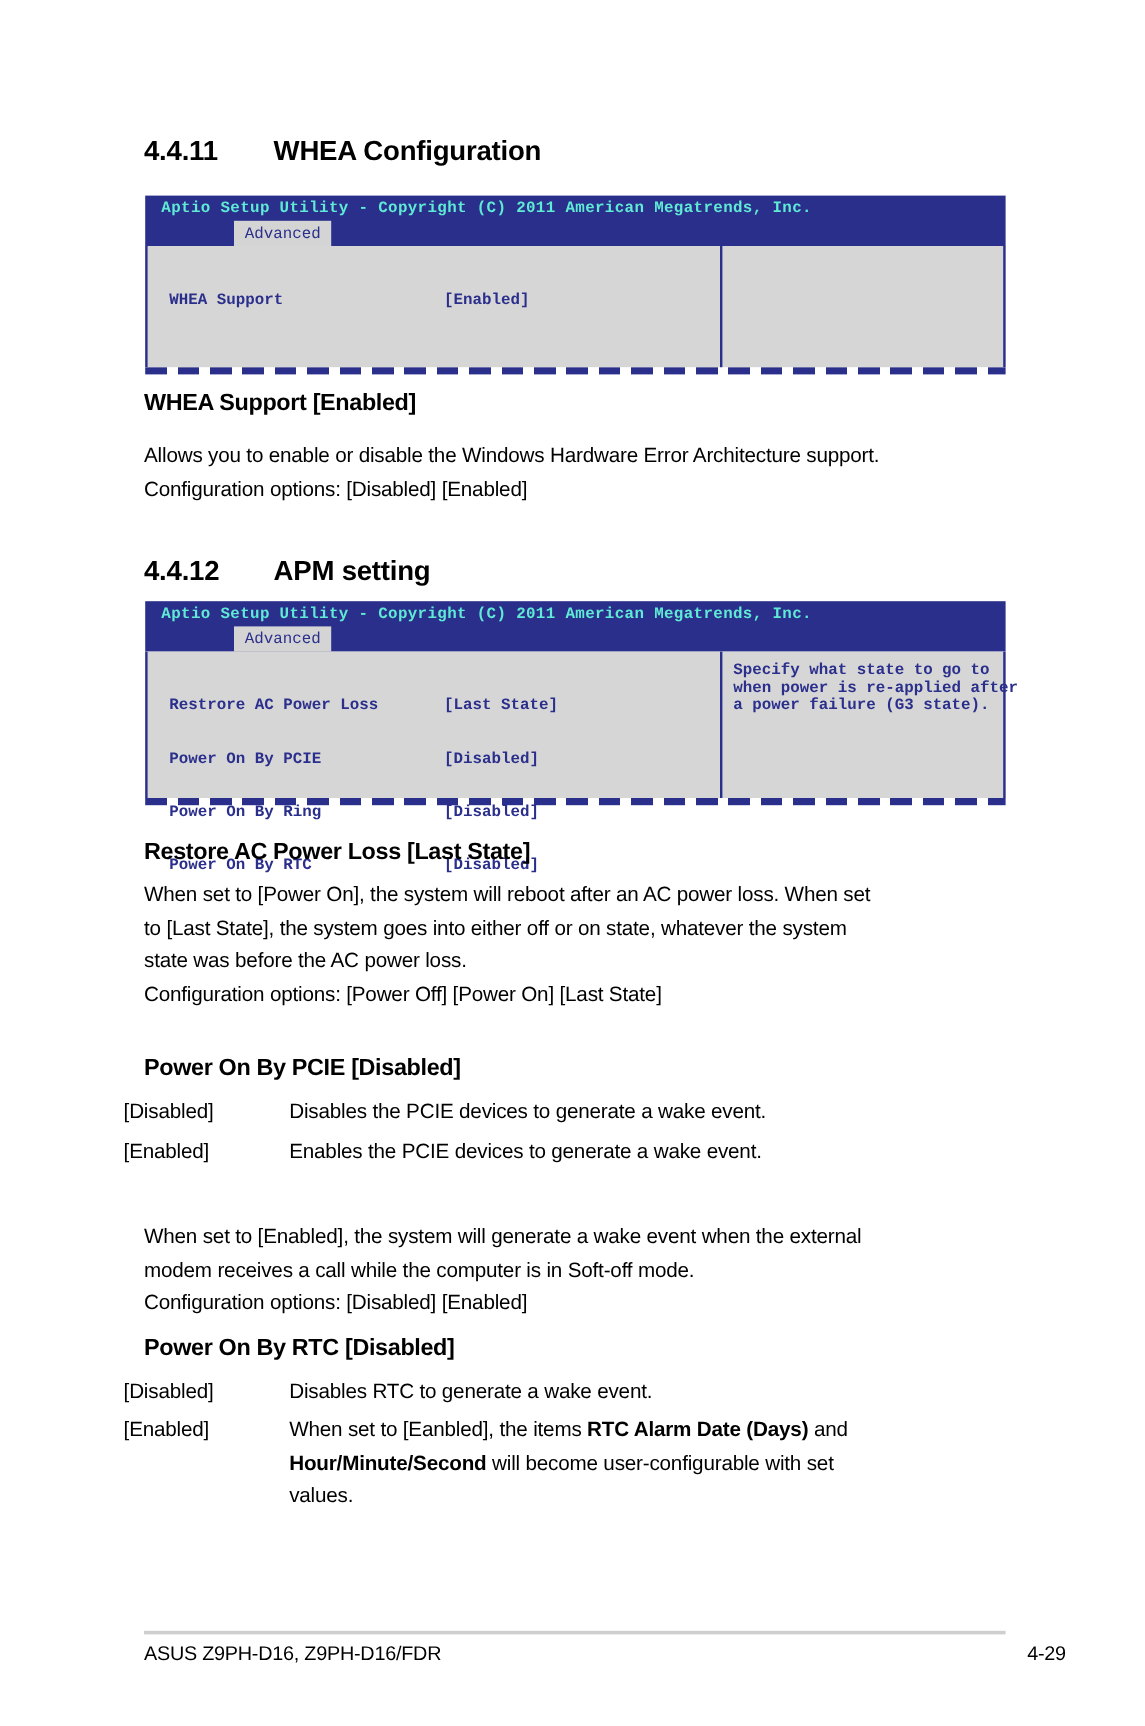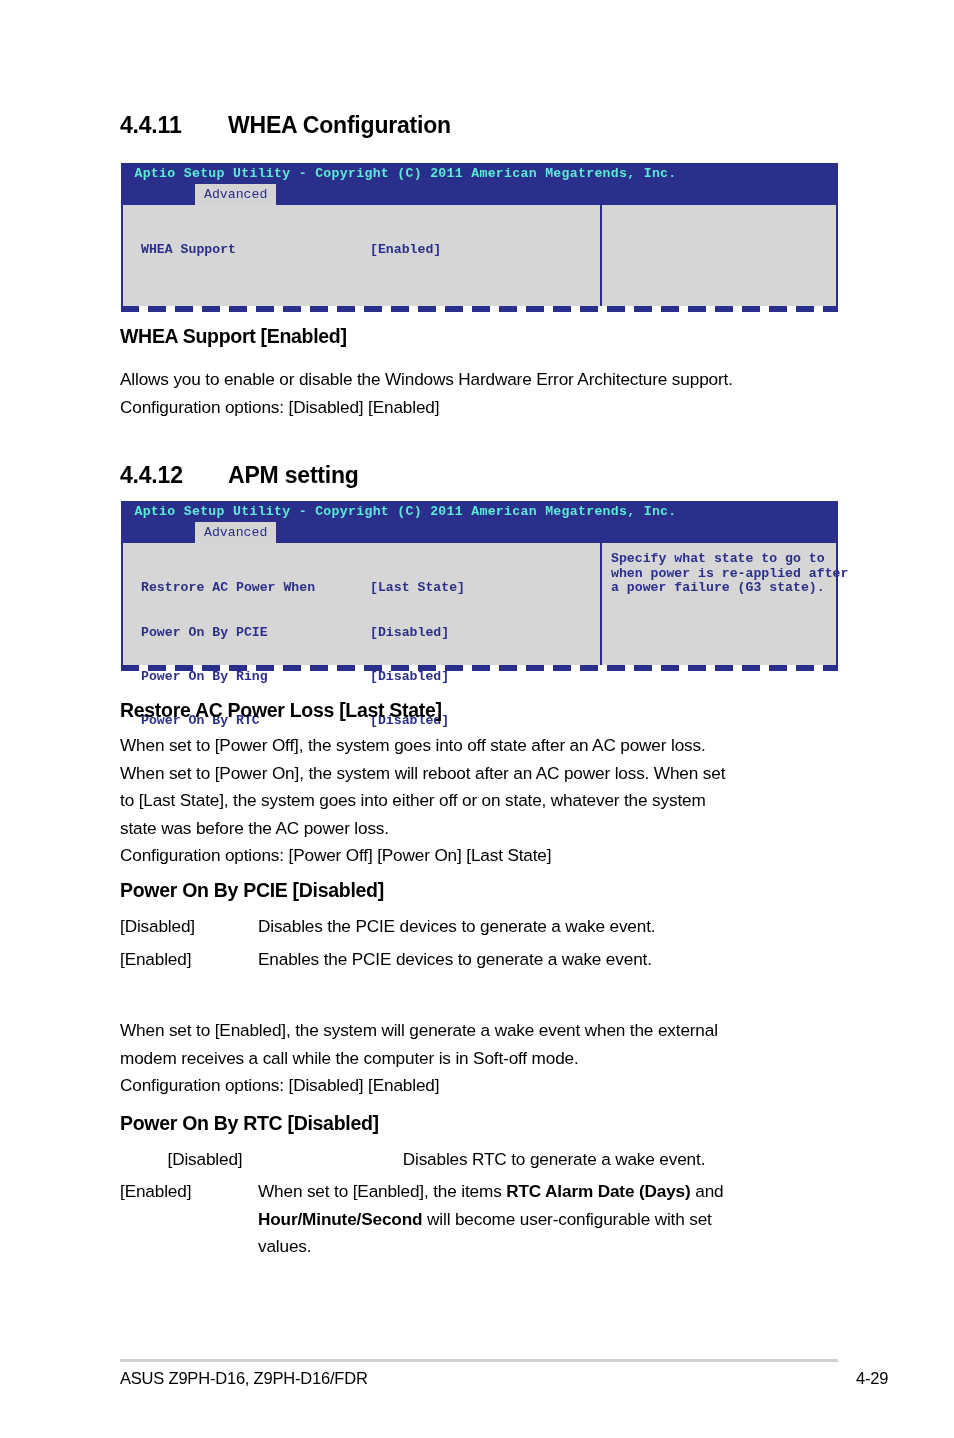--- a/index.html
+++ b/index.html
@@ -140,21 +140,21 @@
     position: absolute;
     left: 120px;
     width: 730px;
     font-size: 17.2px;
     line-height: 27.5px;
     letter-spacing: -0.15px;
   }
   .para div { white-space: nowrap; }
   .opt-row {
     position: absolute;
-    left: 120px;
+    left: 103px;
     width: 730px;
     font-size: 17.2px;
     line-height: 27.5px;
     letter-spacing: -0.15px;
   }
   .opt-row .tag {
     display: inline-block;
     width: 138px;
     vertical-align: top;
   }
@@ -228,36 +228,35 @@
 
   <div class="bios" style="top:501px;">
     <div class="bios-header">
       <div class="bios-title">Aptio Setup Utility - Copyright (C) 2011 American Megatrends, Inc.</div>
       <div class="bios-tab">Advanced</div>
     </div>
     <div class="bios-body" style="height:122px;">
       <div class="bios-body-inner">
         <div class="bios-divider"></div>
         <div class="bios-rows">
-          <span class="bios-row"><span class="lbl">Restrore AC Power When</span><span>[Last State]</span></span>
+          <span class="bios-row"><span class="lbl">Restrore AC Power Loss</span><span>[Last State]</span></span>
           <span class="bios-row"><span class="lbl">Power On By PCIE</span><span>[Disabled]</span></span>
           <span class="bios-row"><span class="lbl">Power On By Ring</span><span>[Disabled]</span></span>
           <span class="bios-row"><span class="lbl">Power On By RTC</span><span>[Disabled]</span></span>
         </div>
         <div class="bios-help">Specify what state to go to
 when power is re-applied after
 a power failure (G3 state).</div>
       </div>
     </div>
     <div class="bios-dash"></div>
   </div>
 
   <div class="sub-head" style="top:699px;">Restore AC Power Loss [Last State]</div>
   <div class="para" style="top:732px;">
-    <div>When set to [Power Off], the system goes into off state after an AC power loss.</div>
     <div>When set to [Power On], the system will reboot after an AC power loss. When set</div>
     <div>to [Last State], the system goes into either off or on state, whatever the system</div>
     <div>state was before the AC power loss.</div>
     <div>Configuration options: [Power Off] [Power On] [Last State]</div>
   </div>
 
   <div class="sub-head" style="top:879px;">Power On By PCIE [Disabled]</div>
   <div class="opt-row" style="top:913px;">
     <span class="tag">[Disabled]</span><span class="txt">Disables the PCIE devices to generate a wake event.</span>
   </div>
@@ -265,21 +264,21 @@
     <span class="tag">[Enabled]</span><span class="txt">Enables the PCIE devices to generate a wake event.</span>
   </div>
 
   <div class="para" style="top:1017px;">
     <div>When set to [Enabled], the system will generate a wake event when the external</div>
     <div>modem receives a call while the computer is in Soft-off mode.</div>
     <div>Configuration options: [Disabled] [Enabled]</div>
   </div>
 
   <div class="sub-head" style="top:1112px;">Power On By RTC [Disabled]</div>
-  <div class="opt-row" style="top:1146px;text-align:center;">
+  <div class="opt-row" style="top:1146px;">
     <span class="tag">[Disabled]</span><span class="txt">Disables RTC to generate a wake event.</span>
   </div>
   <div class="opt-row" style="top:1178px;">
     <span class="tag">[Enabled]</span><span class="txt">
       <div><span>When set to [Eanbled], the items </span><b>RTC Alarm Date (Days)</b><span> and</span></div>
       <div><b>Hour/Minute/Second</b><span> will become user-configurable with set</span></div>
       <div>values.</div>
     </span>
   </div>
 

